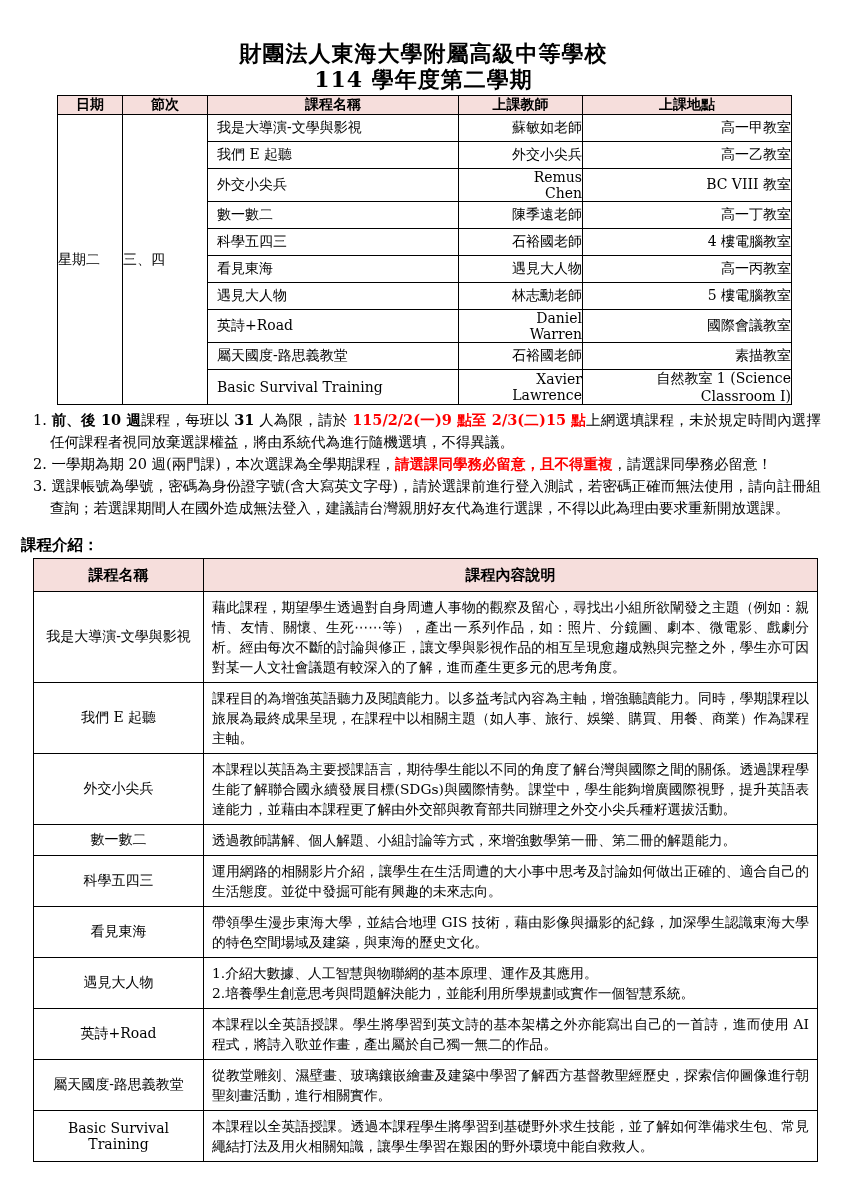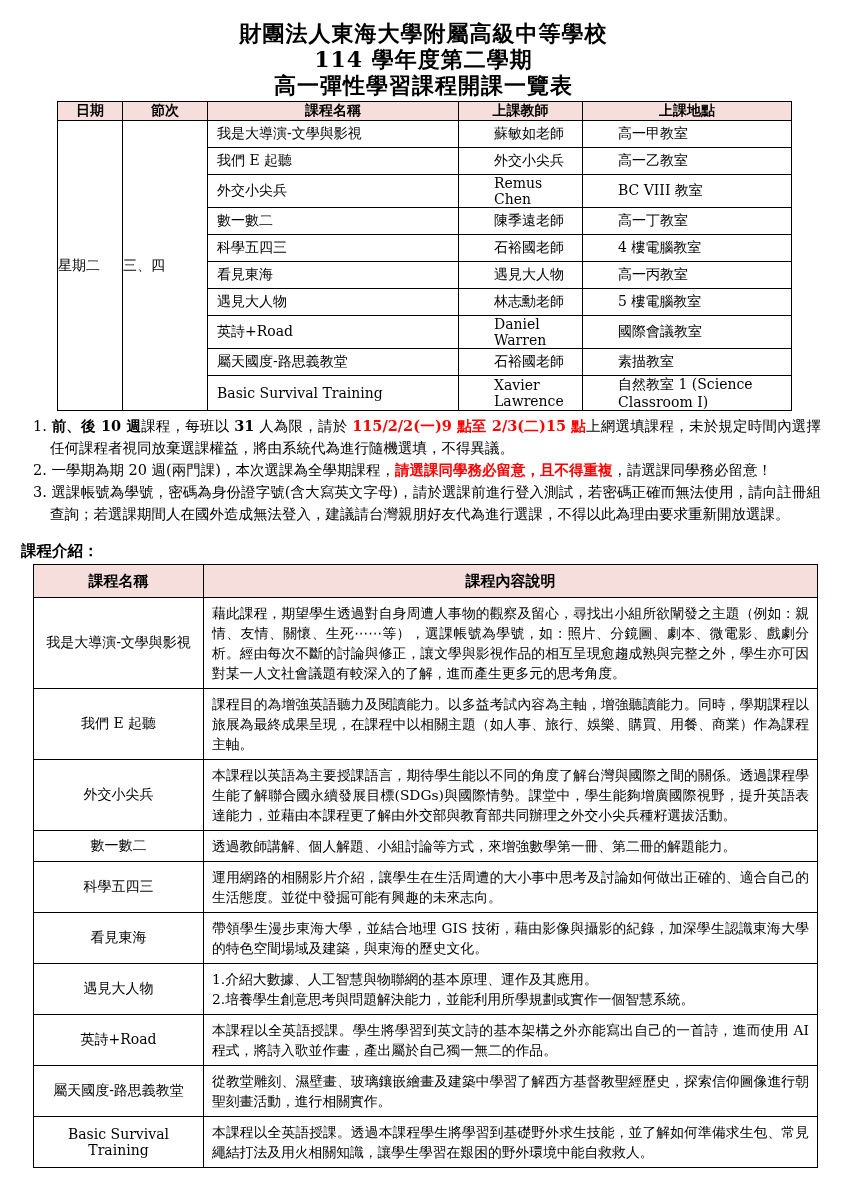--- a/index.html
+++ b/index.html
@@ -1,37 +1,37 @@
 <!DOCTYPE html>
 <html style="--header-bg: #f6dedc; --red: #ff0000;"><head>
 <meta charset="utf-8">
 <style>
   :root { --header-bg:#f6dedc; --red:#ff0000; --border:#000; }
   * { margin:0; padding:0; box-sizing:border-box; }
   body { background:#fff; font-family:"DejaVu Serif","Liberation Serif",serif; color:#000; }
   .page { width:847px; height:1200px; background:#fff; position:relative; overflow:hidden; }
 
-  .title-block { text-align:center; padding-top:20px; }
+  .title-block { text-align:center; padding-top:40px; }
   .title-line { font-weight:bold; font-size:22px; line-height:26px; letter-spacing:1px; }
 
   table { border-collapse:collapse; table-layout:fixed; }
   th, td { border:1px solid var(--border); font-size:14px; vertical-align:middle; }
   th { background:var(--header-bg); font-weight:bold; text-align:center; }
 
   .schedule-table { margin:3px 0 0 57px; width:735px; }
   .schedule-table th { height:16px; font-size:14px; }
   .schedule-table td { height:27px; }
   .col-date { width:65px; }
   .col-period { width:85px; }
   .col-course { width:251px; }
   .col-teacher { width:124px; }
   .col-location { width:209px; }
   .c-day { }
   .c-course { text-align:left; padding-left:9px; }
-  .c-center { text-align:left;padding-left:35px; }
+  .c-center { text-align:right;padding-left:35px; }
 
   .notes { margin:4px 0 16px 33px; width:788px; }
   .note { font-size:14.5px; line-height:22px; padding-left:17px; text-indent:-17px; text-align:justify; }
   .note .seg-bold { font-weight:bold; }
   .note .seg-red { color:var(--red); font-weight:bold; }
 
   .intro-label { margin:4px 0 2px 21px; font-weight:bold; font-size:15.5px; }
 
   .intro-table { margin:2px 0 0 33px; width:784px; }
   .intro-table th { height:33px; font-size:15px; }
@@ -41,21 +41,20 @@
   .i-desc { text-align:justify; font-size:13.8px; line-height:20px; padding:5px 8px; white-space:pre-line; }
 </style>
 </head>
 <body>
 
 <div class="page">
 
   <div class="title-block">
     <div class="title-line">財團法人東海大學附屬高級中等學校</div>
     <div class="title-line">114 學年度第二學期</div>
-    <div class="title-line">高一彈性學習課程開課一覽表</div>
   </div>
 
   <table class="schedule-table">
     <colgroup>
       <col class="col-date">
         <col class="col-period">
         <col class="col-course">
         <col class="col-teacher">
         <col class="col-location">
     </colgroup>
@@ -139,21 +138,21 @@
       </colgroup>
     <thead>
       <tr>
         <th>課程名稱</th>
         <th>課程內容說明</th>
       </tr>
     </thead>
     <tbody>
         <tr>
           <td class="i-course">我是大導演-文學與影視</td>
-          <td class="i-desc">藉此課程，期望學生透過對自身周遭人事物的觀察及留心，尋找出小組所欲闡發之主題（例如：親情、友情、關懷、生死⋯⋯等），選課帳號為學號，如：照片、分鏡圖、劇本、微電影、戲劇分析。經由每次不斷的討論與修正，讓文學與影視作品的相互呈現愈趨成熟與完整之外，學生亦可因對某一人文社會議題有較深入的了解，進而產生更多元的思考角度。</td>
+          <td class="i-desc">藉此課程，期望學生透過對自身周遭人事物的觀察及留心，尋找出小組所欲闡發之主題（例如：親情、友情、關懷、生死⋯⋯等），產出一系列作品，如：照片、分鏡圖、劇本、微電影、戲劇分析。經由每次不斷的討論與修正，讓文學與影視作品的相互呈現愈趨成熟與完整之外，學生亦可因對某一人文社會議題有較深入的了解，進而產生更多元的思考角度。</td>
         </tr>
         <tr>
           <td class="i-course">我們 E 起聽</td>
           <td class="i-desc">課程目的為增強英語聽力及閱讀能力。以多益考試內容為主軸，增強聽讀能力。同時，學期課程以旅展為最終成果呈現，在課程中以相關主題（如人事、旅行、娛樂、購買、用餐、商業）作為課程主軸。</td>
         </tr>
         <tr>
           <td class="i-course">外交小尖兵</td>
           <td class="i-desc">本課程以英語為主要授課語言，期待學生能以不同的角度了解台灣與國際之間的關係。透過課程學生能了解聯合國永續發展目標(SDGs)與國際情勢。課堂中，學生能夠增廣國際視野，提升英語表達能力，並藉由本課程更了解由外交部與教育部共同辦理之外交小尖兵種籽選拔活動。</td>
         </tr>
         <tr>

